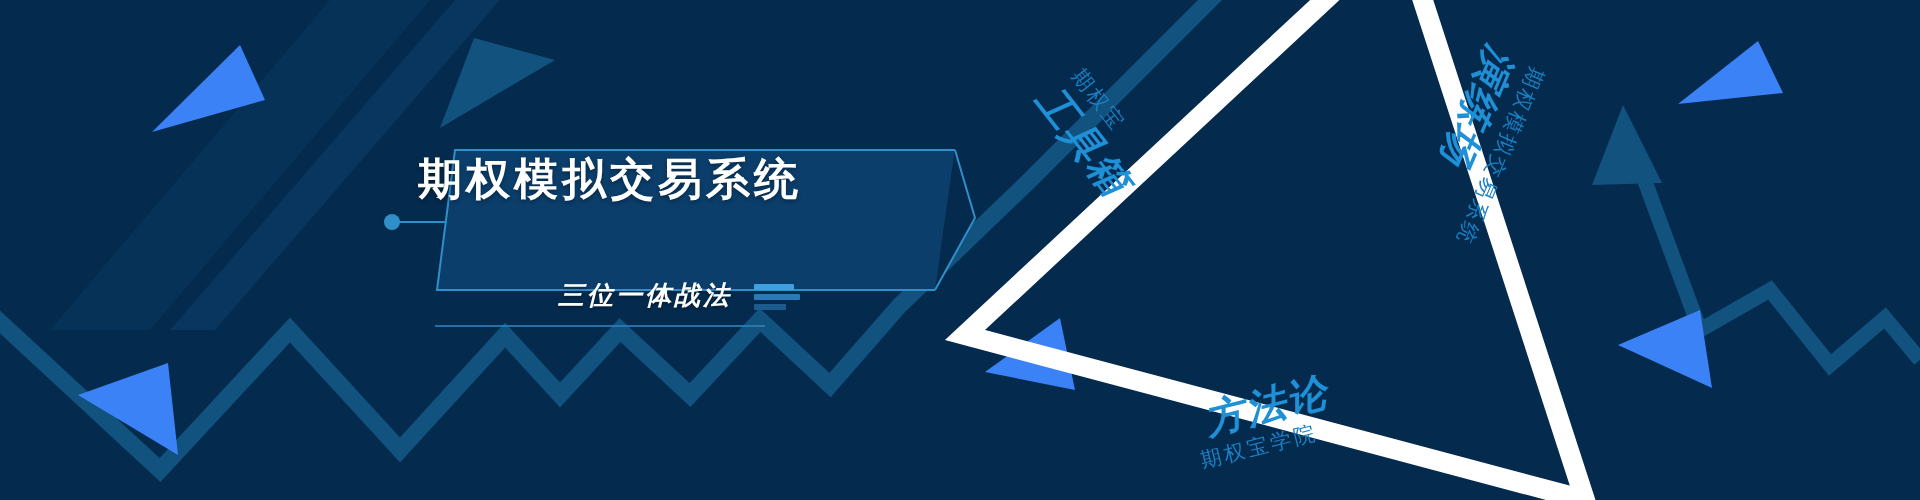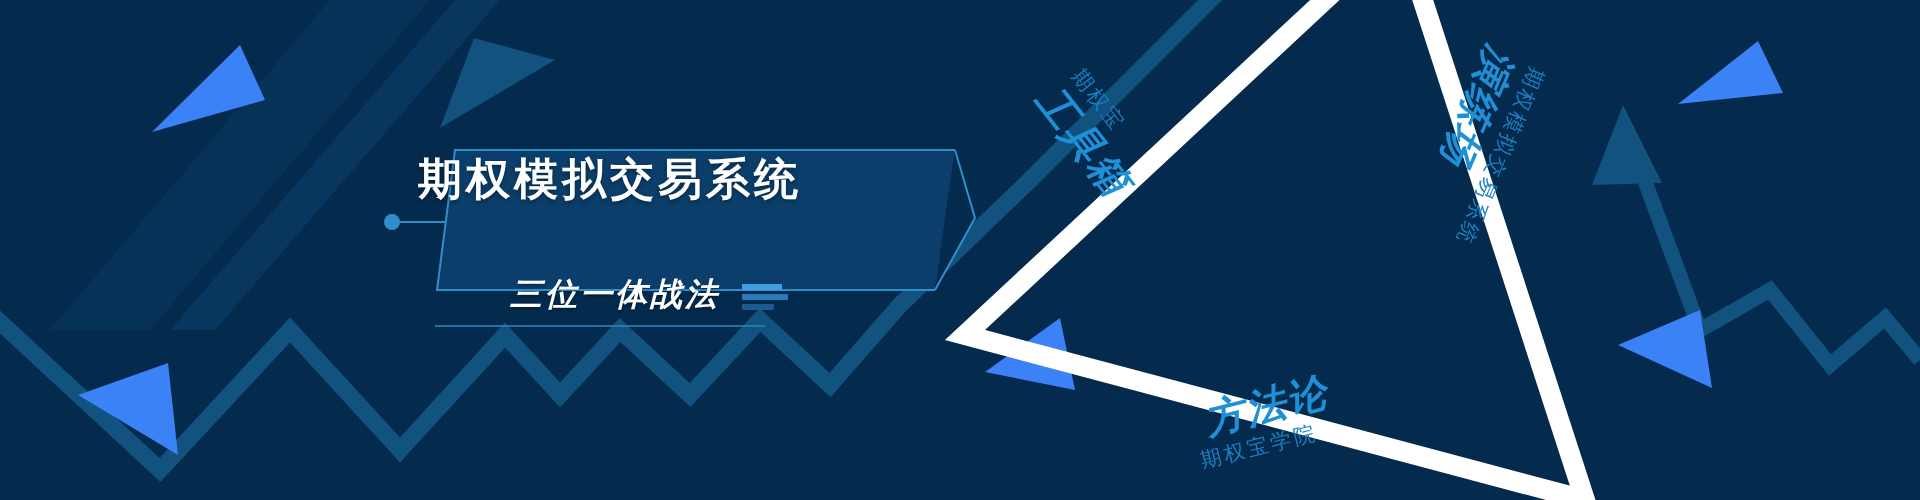--- a/index.html
+++ b/index.html
@@ -18,23 +18,24 @@
   .title-text{
     position:absolute;left:38px;top:25px;
     font-size:44px;font-weight:bold;color:#ffffff;
     letter-spacing:4px;white-space:nowrap;
     text-shadow:0 2px 4px rgba(0,0,0,.35);
     font-family:"Liberation Sans","DejaVu Sans",sans-serif;
   }
 
   .subtitle-row{position:absolute;left:130px;top:147px;height:46px;display:flex;align-items:center;}
   .subtitle-text{
-    font-size:32px;font-weight:bold;font-style:italic;color:#ffffff;
+    font-size:26px;font-weight:bold;font-style:italic;color:#ffffff;
     letter-spacing:3px;white-space:nowrap;
     text-shadow:0 2px 3px rgba(0,0,0,.3);
+    margin-left:48px;
   }
   .bars{margin-left:22px;display:flex;flex-direction:column;gap:4px;align-items:flex-start;padding-top:3px;}
   .bars i{display:block;height:6px;border-radius:1px;}
   .bar1{width:40px;background:#3ea0e0;}
   .bar2{width:46px;background:#2b79b8;}
   .bar3{width:32px;background:#1d5a8e;}
 
   .divider{position:absolute;left:55px;top:200px;width:330px;height:2px;background:#2b7cb5;opacity:.85;}
 
   

